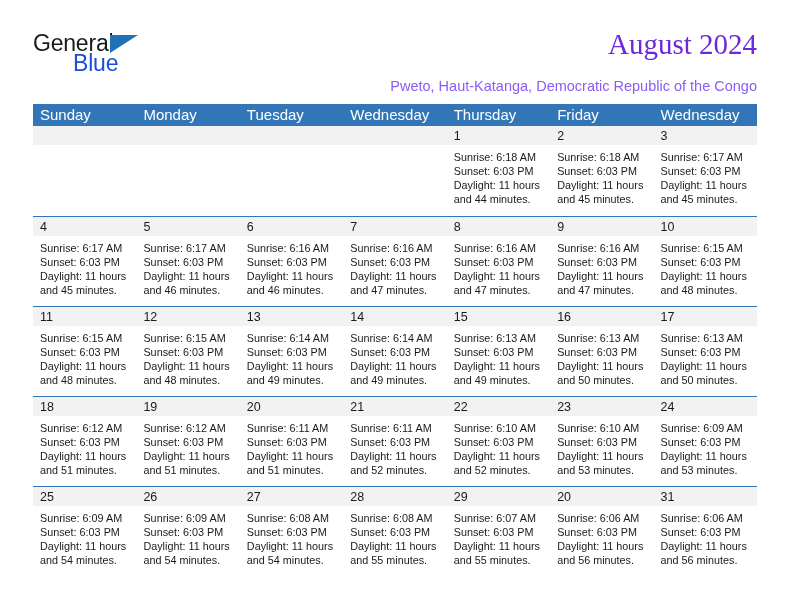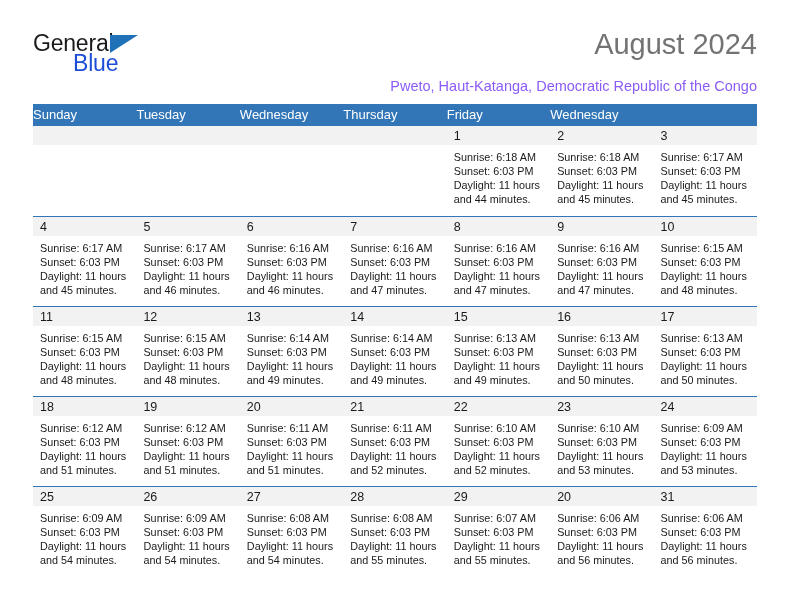--- a/index.html
+++ b/index.html
@@ -47,22 +47,23 @@
     margin-left: 40px;
     font-size: 23px;
     letter-spacing: -0.2px;
     color: #1d4ed8;
   }
   .title {
     position: absolute;
     right: 0; top: 0;
     font-size: 29px;
     font-weight: normal;
-    color: #737373;
+    color: #6d28d9;
     white-space: nowrap;
+    font-family: Liberation Serif, serif;
   }
   .subtitle {
     position: absolute;
     right: 0; top: 50px;
     font-size: 14.5px;
     color: #8b5cf6;
     white-space: nowrap;
   }
 
   
@@ -72,22 +73,23 @@
     width: 724px;
   }
   .weekdays {
     display: grid;
     grid-template-columns: repeat(7, 1fr);
     background: #3276b7;
     height: 22px;
   }
   .weekday {
     color: #ffffff;
-    font-size: 13px;
+    font-size: 15px;
     line-height: 22px;
+    padding-left: 7px;
     white-space: nowrap;
   }
   .week {
     display: grid;
     grid-template-columns: repeat(7, 1fr);
     border-top: 1.6px solid #3276b7;
     height: 90px;
   }
   .week.first { border-top: none; }
   .cell {
@@ -126,20 +128,21 @@
       <span class="logo-general">General</span><span class="logo-tri"></span>
       <span class="logo-blue">Blue</span>
     </div>
     <div class="title">August 2024</div>
     <div class="subtitle">Pweto, Haut-Katanga, Democratic Republic of the Congo</div>
   </div>
 
   <div class="calendar">
     <div class="weekdays" id="weekday-row">
         <div class="weekday">Sunday</div>
+        <div class="weekday">Monday</div>
         <div class="weekday">Tuesday</div>
         <div class="weekday">Wednesday</div>
         <div class="weekday">Thursday</div>
         <div class="weekday">Friday</div>
         <div class="weekday">Wednesday</div>
       </div>
     <div id="weeks-container">
         <div class="week first">
           <div class="cell empty">
             <div class="daynum-band"><span class="daynum"></span></div>

